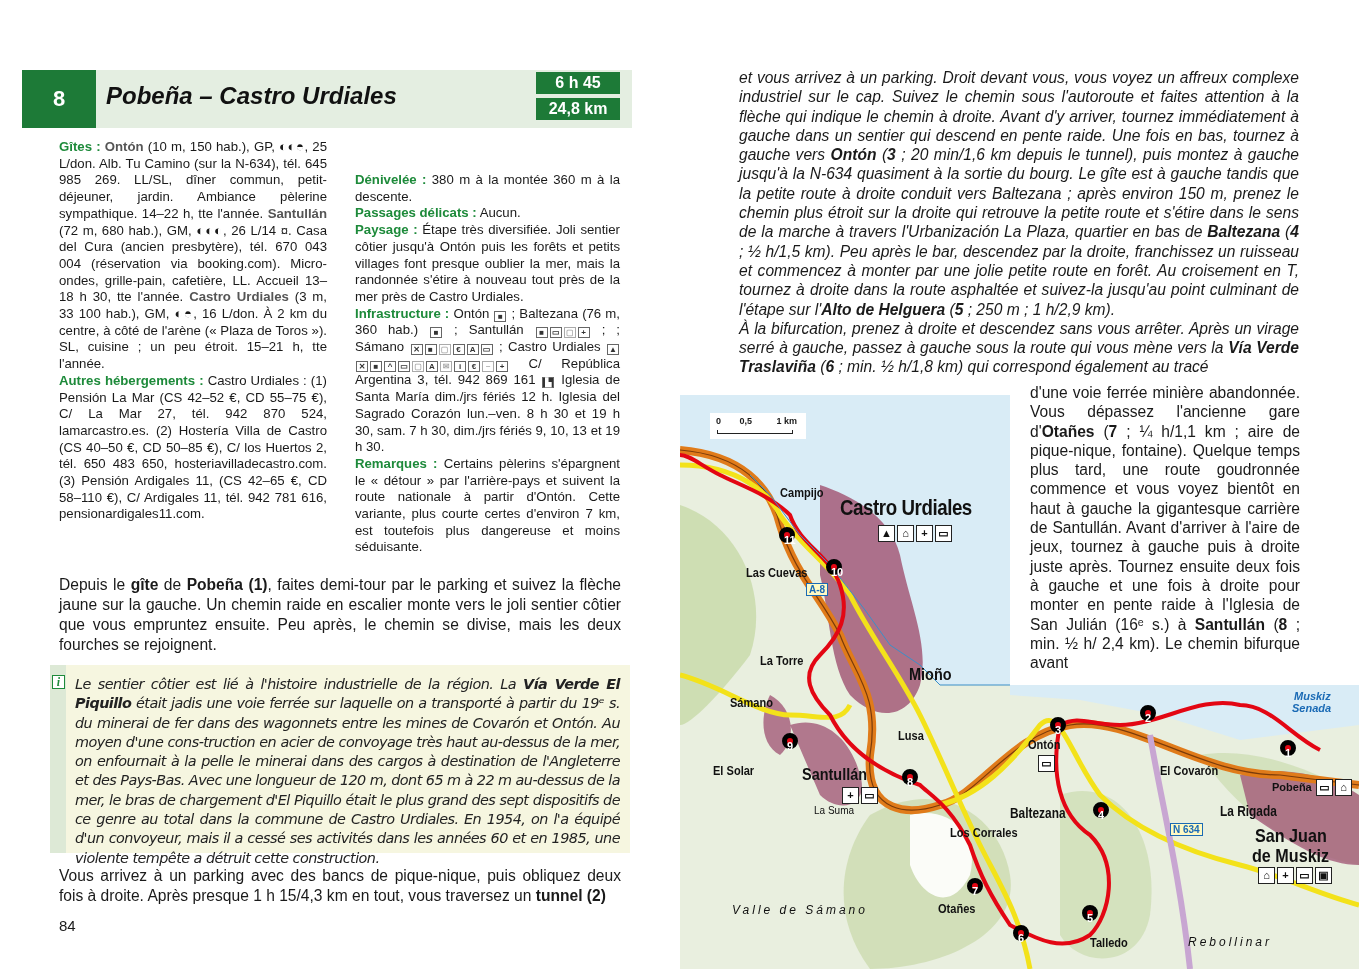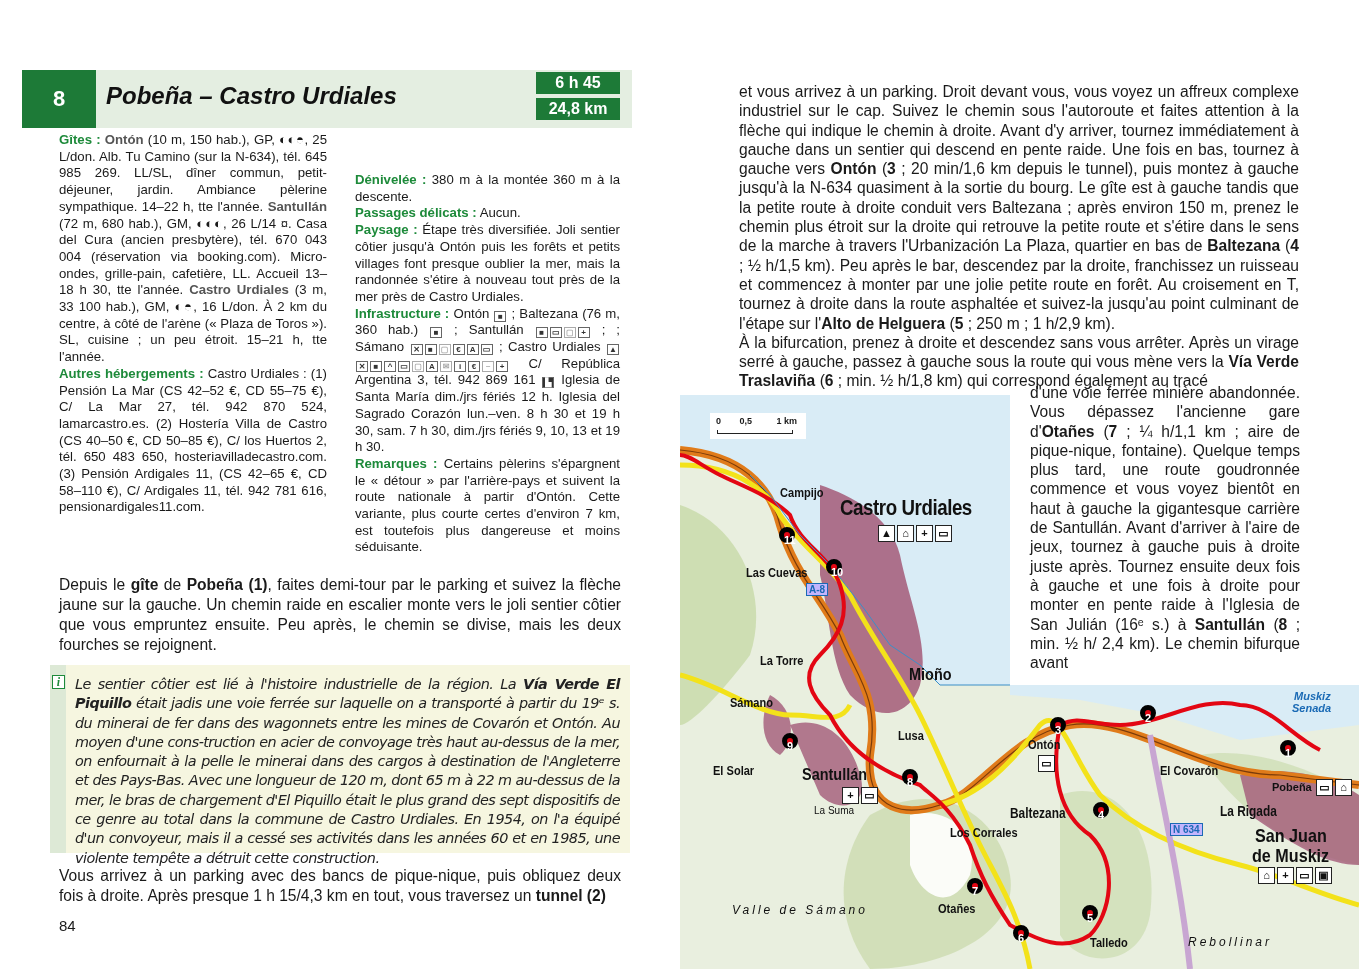--- a/index.html
+++ b/index.html
@@ -10,21 +10,21 @@
 
   .stage-header { position: absolute; left: 22px; top: 70px; width: 610px; height: 58px; background: #e4eee1; }
   .stage-num { position: absolute; left: 0; top: 0; width: 74px; height: 58px; background: #1d7a37; color: #fff;
                font-weight: bold; font-size: 22px; display: flex; align-items: center; justify-content: center; }
   .stage-title { position: absolute; left: 84px; top: 12px; font-size: 24px; font-weight: bold; font-style: italic; color: #111; }
   .stage-badge { position: absolute; right: 12px; width: 84px; height: 22px; background: #1d7a37; color: #fff;
                  font-weight: bold; font-size: 16px; display: flex; align-items: center; justify-content: center; }
   .badge-time { top: 2px; }
   .badge-dist { top: 28px; }
 
-  .info-col { position: absolute; top: 132px; font-size: 13.2px; line-height: 16.7px; text-align: justify; hyphens: manual; }
+  .info-col { position: absolute; top: 139px; font-size: 13.2px; line-height: 16.7px; text-align: justify; hyphens: manual; }
   .info-col.c1 { left: 59px; width: 268px; }
   .info-col.c2 { left: 355px; width: 265px; }
   .info-col p { margin: 0; }
   .lbl { color: #1d8a3a; font-weight: bold; }
   .place { color: #555; font-weight: bold; }
   .ico { display: inline-block; width: 12px; height: 11px; border: 1px solid #666; vertical-align: -1px; margin: 0 1px;
          font-size: 8px; line-height: 9px; text-align: center; background: #fff; color: #333; font-weight: bold; }
   .ico.grey { color: #aaa; border-color: #aaa; }
 
   .body-text { position: absolute; font-size: 15.6px; line-height: 20px; text-align: justify; }
@@ -34,38 +34,38 @@
 
   .info-box { position: absolute; left: 50px; top: 665px; width: 580px; height: 188px; background: #f6f6e0; }
   .info-box-bar { position: absolute; left: 0; top: 0; width: 16px; height: 188px; background: #dde9d6; }
   .info-i { position: absolute; left: 2px; top: 10px; width: 13px; height: 14px; border: 1px solid #1d8a3a; color: #1d8a3a;
             font-family: "Liberation Serif", serif; font-style: italic; font-weight: bold; font-size: 12px; line-height: 12px;
             text-align: center; background: #fff; }
   .info-text { position: absolute; left: 25px; top: 10px; width: 545px; font-style: italic; font-size: 14.4px; line-height: 19.3px;
                text-align: justify; color: #222; font-family: "DejaVu Sans", sans-serif; letter-spacing: -0.55px; }
 
   .r-text { position: absolute; font-size: 15.6px; line-height: 19.3px; text-align: justify; }
-  .r-full { left: 59px; top: 82px; width: 560px; }
+  .r-full { left: 59px; top: 68px; width: 560px; font-style: italic; }
   .r-narrow { left: 350px; top: 383px; width: 270px; }
 
   .map { position: absolute; left: 0; top: 395px; width: 679px; height: 574px; overflow: hidden; }
   .map svg { display: block; }
   .map-label { position: absolute; font-weight: bold; color: #111; font-family: "Liberation Sans", sans-serif; white-space: nowrap; }
   .map-label.big { font-size: 22px; letter-spacing: -0.5px; transform: scaleX(0.85); transform-origin: left; }
   .map-label.mid { font-size: 17px; transform: scaleX(0.85); transform-origin: left; }
   .map-label.sm { font-size: 13px; transform: scaleX(0.85); transform-origin: left; }
   .map-label.it { font-style: italic; font-weight: normal; letter-spacing: 3px; font-size: 12px; }
   .map-label.blue { color: #1a6ab5; font-style: italic; font-size: 11px; }
   .scale-bar { position: absolute; left: 30px; top: 18px; width: 96px; height: 26px; background: #fff; font-size: 9px; font-weight: bold; padding: 3px 6px; }
   .scale-line { position: absolute; left: 7px; top: 17px; width: 76px; height: 4px; border-left: 1px solid #222; border-right: 1px solid #222; border-bottom: 1px solid #222; }
   .wp { position: absolute; width: 16px; height: 16px; border-radius: 50%; background: #e30613; color: #fff; font-weight: bold;
         font-size: 11px; text-align: center; line-height: 16px; border: 5px solid #000000; }
   .sym-row { position: absolute; display: flex; gap: 2px; }
   .sym { width: 17px; height: 17px; border: 1px solid #222; background: #fff; font-size: 11px; line-height: 15px; text-align: center; font-weight: bold; color: #111; }
-  .road-tag { position: absolute; border: 1px solid #1a6ab5; background: #c4b5fd; color: #1a6ab5; font-size: 10px; font-weight: bold; padding: 0 2px; }
+  .road-tag { position: absolute; border: 1px solid #1a6ab5; background: #fef9c3; color: #1a6ab5; font-size: 10px; font-weight: bold; padding: 0 2px; }
 </style>
 </head>
 <body>
 
 <div class="page-left">
   <div class="stage-header">
     <div class="stage-num">8</div>
     <div class="stage-title">Pobeña – Castro Urdiales</div>
     <div class="stage-badge badge-time">6 h 45</div>
     <div class="stage-badge badge-dist">24,8 km</div>

